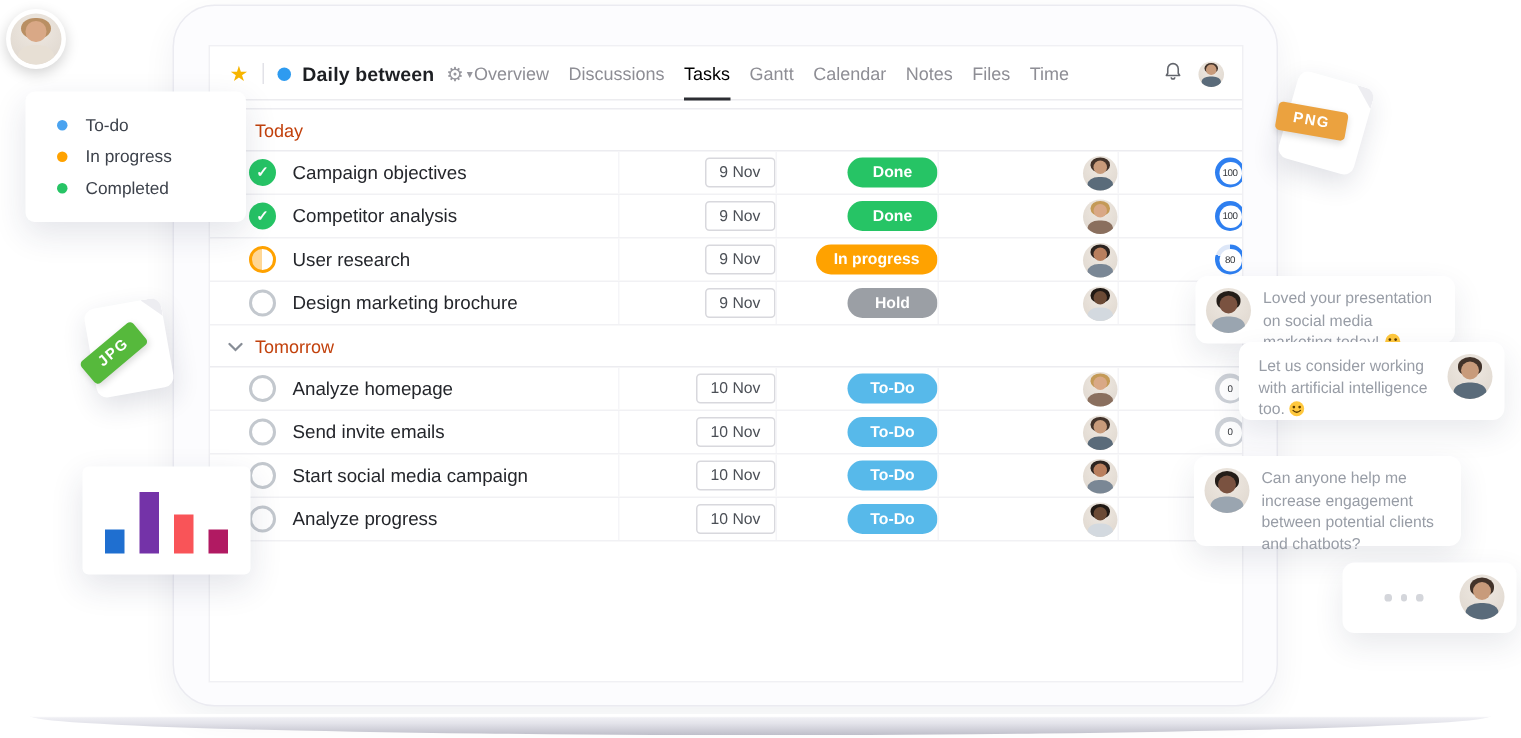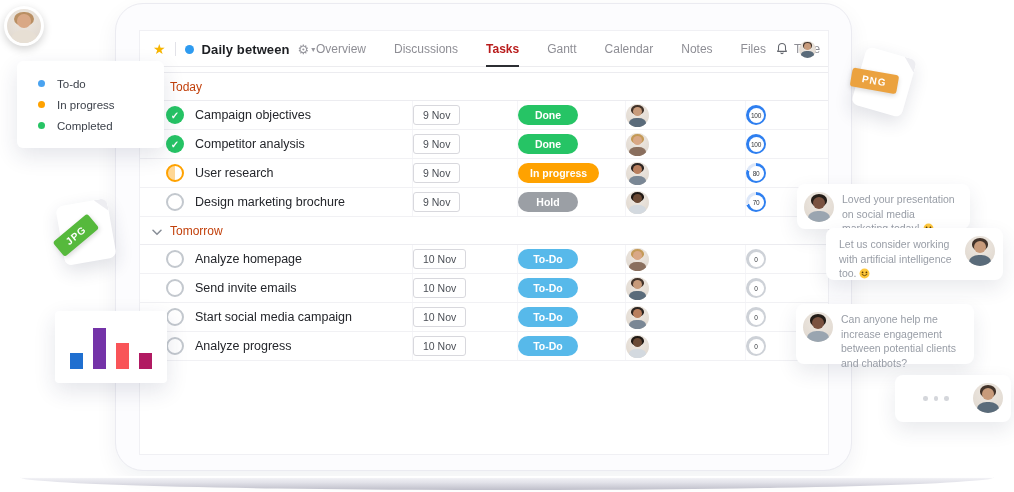--- a/index.html
+++ b/index.html
@@ -18,35 +18,35 @@
 
   
   .nav { position:absolute; left:0; top:0; width:100%; height:36px; border-bottom:1px solid #ececef; background:#fff; }
   .nav-left { position:absolute; left:13px; top:0; height:36px; display:flex; align-items:center; }
   .star { color:#f7b500; font-size:14px; line-height:1; }
   .nav-divider { width:1px; height:14px; background:#e2e2e8; margin:0 9px; }
   .proj-dot { width:9px; height:9px; border-radius:50%; background:#2e9bf0; }
   .proj-title { font-size:13px; font-weight:bold; color:#1d1f23; margin-left:8px; letter-spacing:.1px; }
   .gear { color:#97979e; font-size:13px; margin-left:8px; }
   .caret { color:#97979e; font-size:8px; margin-left:2px; }
-  .tabs { position:absolute; left:176px; top:0; height:36px; display:flex; gap:28px; align-items:stretch; }
+  .tabs { position:absolute; left:176px; top:0; height:36px; display:flex; gap:13px; align-items:stretch; }
   .tab { display:flex; align-items:center; font-size:12px; color:#8e8e95; border-bottom:2px solid transparent; padding-top:2px; cursor:default; }
-  .tab.active { color:#b91c1c; font-weight:bold; border-bottom-color:#2c2e33; }
+  .tab.active { color:#000000; font-weight:normal; border-bottom-color:#2c2e33; }
   .nav-right { position:absolute; right:12px; top:0; height:36px; display:flex; align-items:center; gap:10px; }
 
   
   .grid { display:grid; grid-template-columns:272px 105px 108px 120px 85px; }
   .thead { margin-top:13px; height:29px; border-bottom:1px solid #ececf0; align-items:center; }
   .th { font-size:11.5px; color:#b9bfc9; }
   .th-title { padding-left:29px; }
   .th-c { text-align:center; }
   .group-row { height:28px; display:flex; align-items:center; border-bottom:1px solid #ececf0; padding-left:12px; }
   .group-label { font-size:12px; color:#c2410c; margin-left:8px; }
   .trow { height:29px; border-bottom:1px solid #f1f1f4; align-items:center; }
-  .c { display:flex; align-items:center; justify-content:flex-start; height:100%; border-left:1px solid #f5f5f8; }
+  .c { display:flex; align-items:center; justify-content:flex-end; height:100%; border-left:1px solid #f5f5f8; }
   .c-title { justify-content:flex-start; padding-left:26px; border-left:none; }
   .task-title { font-size:12.5px; color:#24262b; margin-left:11px; }
 
   .st { width:18px; height:18px; border-radius:50%; flex:0 0 auto; display:flex; align-items:center; justify-content:center; }
   .st-done { background:#26c465; color:#fff; font-size:10px; font-weight:bold; }
   .st-inprogress { border:2.5px solid #ffa200; background:linear-gradient(90deg,#ffd795 0 50%,#fff 50%); }
   .st-open { border:2.5px solid #c3c8ce; background:#fff; }
 
   .date-chip { font-size:10.5px; color:#4b4f56; border:1px solid #d8d8dd; border-radius:3px; padding:3px 9px; background:#fff; }
   .pill { font-size:10.5px; font-weight:bold; color:#fff; border-radius:10px; padding:4px 12px; min-width:60px; text-align:center; }

